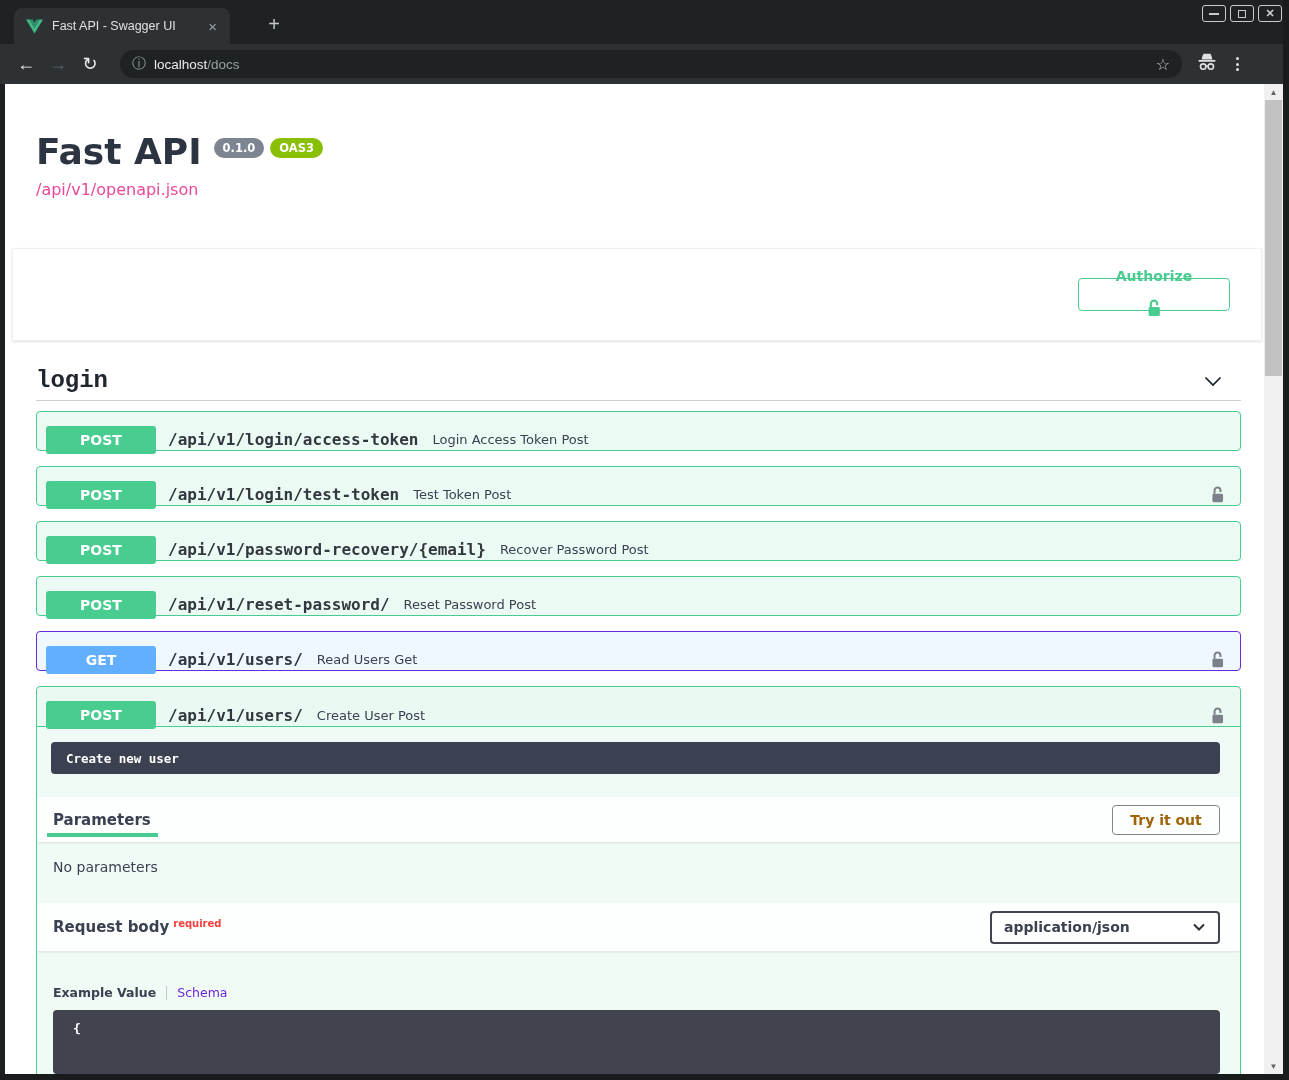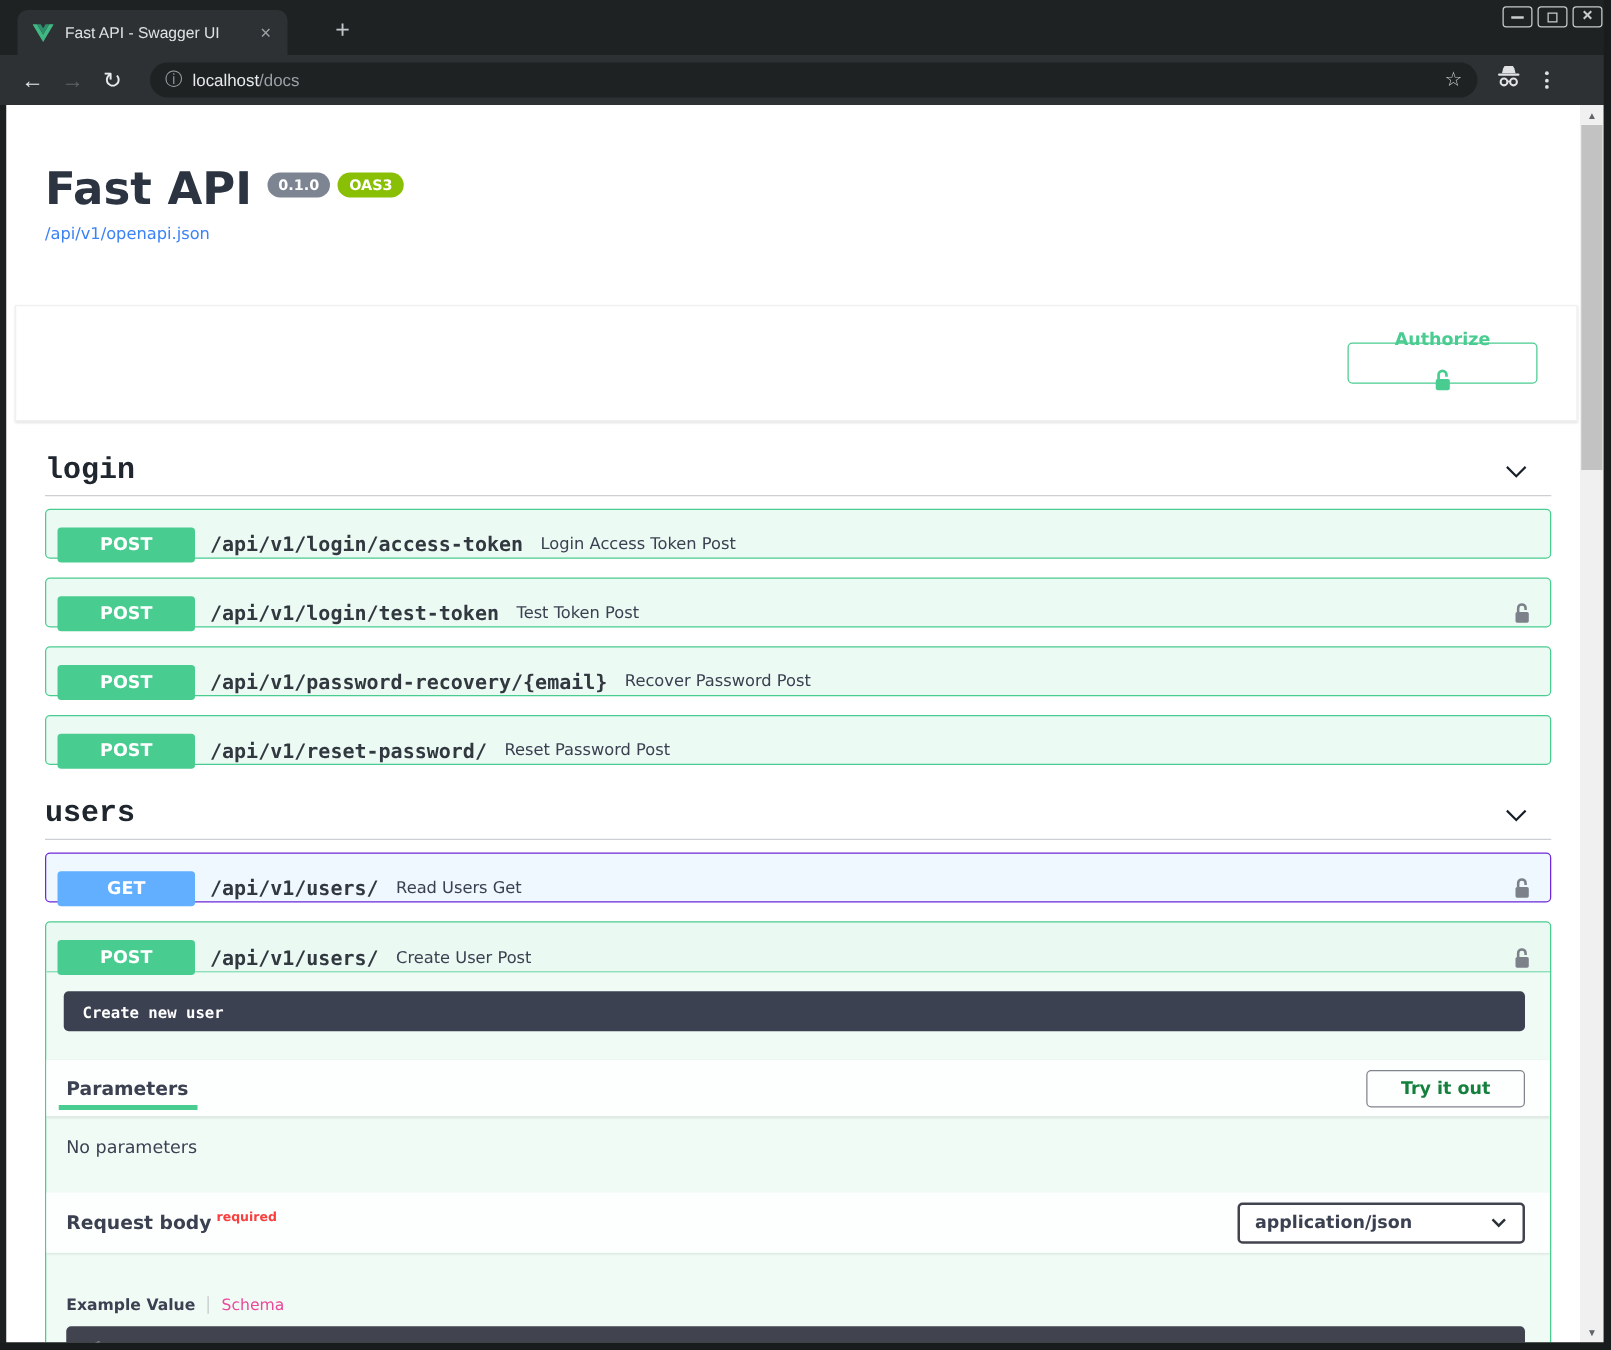--- a/index.html
+++ b/index.html
@@ -44,21 +44,21 @@
   .content { position:absolute; left:5px; top:84px; width:1259px; height:990px; background:#fff;
              overflow:hidden; color:#3b4151; }
   .wrap { padding:0 23px 0 31px; font-family:"DejaVu Sans",sans-serif; }
 
   .info-block { margin-top:48px; }
   .title-row { display:flex; align-items:flex-start; }
   .api-title { font-size:36px; font-weight:bold; color:#2b3440; line-height:40px; }
   .badge { color:#fff; font-weight:bold; font-size:11.5px; padding:3px 9px; border-radius:57px; }
   .badge.version { background:#7d8492; margin-left:12px; margin-top:6px; }
   .badge.oas { background:#89bf04; margin-left:6px; margin-top:6px; }
-  .spec-link { display:inline-block; margin-top:8px; color:#3b82f6; font-size:13px; text-decoration:none; }
+  .spec-link { display:inline-block; margin-top:8px; color:#ec4899; font-size:16px; text-decoration:none; }
 
   .scheme-box { margin:49px -21px 0 -24px; height:93px; background:#fff; border:1px solid #f0f0f0;
                 box-shadow:0 1px 2px rgba(0,0,0,.12); display:flex; align-items:center;
                 justify-content:flex-end; padding-right:31px; }
   .authorize-btn { width:152px; height:33px; border:1px solid #49cc90; border-radius:4px; background:#fff;
                    color:#49cc90; font-weight:bold; font-size:14px; display:flex; align-items:center;
                    justify-content:center; gap:14px; font-family:"DejaVu Sans",sans-serif;flex-direction:column; }
 
   .section-title { margin:26px 0 10px; padding-bottom:6px; border-bottom:1px solid rgba(59,65,81,.25);
                    display:flex; align-items:center;font-family:Liberation Mono, monospace; }
@@ -85,38 +85,38 @@
                          margin-bottom:0; background:rgba(73,204,144,.04); }
   .desc-bar { margin:15px 20px 0 14px; height:32px; background:#3b4151; border-radius:4px; display:flex;
               align-items:center; padding-left:15px; color:#fff; font-weight:bold; font-size:12.5px;
               font-family:"DejaVu Sans Mono",monospace;text-align:right; }
   .sec-header { margin-top:23px; height:45px; background:rgba(255,255,255,.85);
                 box-shadow:0 1px 2px rgba(0,0,0,.1); display:flex; align-items:center;
                 padding:0 20px 0 16px; }
   .param-tab { position:relative; font-weight:bold; font-size:15px; color:#3b4151; padding:12px 0; }
   .param-tab::after { content:""; position:absolute; left:-6px; right:-7px; bottom:4px; height:4px;
                       background:#49cc90; }
-  .tryout-btn { margin-left:auto; width:127px; height:30px; border:1.5px solid #80848b; border-radius:4px;
-                background:transparent; color:#15803d; font-weight:bold; font-size:14px;
+  .tryout-btn { margin-left:auto; width:108px; height:30px; border:1.5px solid #80848b; border-radius:4px;
+                background:transparent; color:#a16207; font-weight:bold; font-size:14px;
                 font-family:"DejaVu Sans",sans-serif; }
   .no-params { padding:17px 20px 28px 16px; font-size:14px; color:#3b4151; }
   .reqbody-header { height:48px; background:rgba(255,255,255,.85); box-shadow:0 1px 2px rgba(0,0,0,.1);
                     display:flex; align-items:center; padding:0 20px 0 16px; }
   .reqbody-label { font-weight:bold; font-size:15px; color:#3b4151; }
   .required-sup { color:#f93e3e; font-size:10px; font-weight:bold; vertical-align:top;
                   position:relative; top:-4px; margin-left:4px; }
   .media-select { margin-left:auto; width:230px; height:33px; border:2px solid #41444e; border-radius:4px;
                   background:#fff; display:flex; align-items:center; padding:0 12px; font-weight:bold;
                   font-size:14px; color:#3b4151; }
   .media-select .chev { margin-left:auto; display:inline-flex; }
   .model-body { padding:34px 20px 40px 16px; }
   .model-tabs { display:flex; align-items:center; gap:10px; }
   .tab-example { font-weight:bold; font-size:12.5px; color:#3b4151; }
   .tab-divider { width:1px; height:14px; background:#c3c7cc; }
-  .tab-schema { font-size:12.5px; color:#ec4899; }
+  .tab-schema { font-size:12.5px; color:#6d28d9; }
   .code-block { margin-top:10px; background:#41444e; border-radius:4px; height:64px;
                 padding:11px 20px; color:#fff; font-family:"DejaVu Sans Mono",monospace;
                 font-weight:bold; font-size:13px; }
 
   
   .scrollbar { position:absolute; left:1264px; top:84px; width:19px; height:990px; background:#f0f0f0; }
   .sb-arrow { position:absolute; left:0; width:100%; height:16px; color:#606468; font-size:8px;
               display:flex; align-items:center; justify-content:center; }
   .sb-up { top:0; } .sb-down { bottom:0; }
   .sb-thumb { position:absolute; left:1px; top:16px; width:17px; height:276px; background:#c2c2c2; }
@@ -238,28 +238,20 @@
         <span class="op-path">/api/v1/password-recovery/{email}</span>
         <span class="op-summary">Recover Password Post</span>
       </div>
 
       <div class="op-row post">
         <span class="method-badge post">POST</span>
         <span class="op-path">/api/v1/reset-password/</span>
         <span class="op-summary">Reset Password Post</span>
       </div>
 
-      <div class="section-title">
-        <h3>users</h3>
-        <span class="sec-chevron">
-          <svg width="22" height="18" viewBox="0 0 22 18">
-              <path d="M3.5 5.5 L11 13 18.5 5.5" fill="none" stroke="#17202a" stroke-width="1.7"></path>
-            </svg>
-        </span>
-      </div>
 
       <div class="op-row get">
         <span class="method-badge get">GET</span>
         <span class="op-path">/api/v1/users/</span>
         <span class="op-summary">Read Users Get</span>
         <span class="lock">
           <svg width="17" height="19" viewBox="0 0 20 22">
             <path d="M6.5 10 V6.3 a3.5 3.5 0 0 1 7 0 V8" fill="none" stroke="#7d828a" stroke-width="2.4"></path>
             <rect x="4" y="10" width="12.5" height="10" rx="1.6" fill="#7d828a"></rect>
           </svg>

